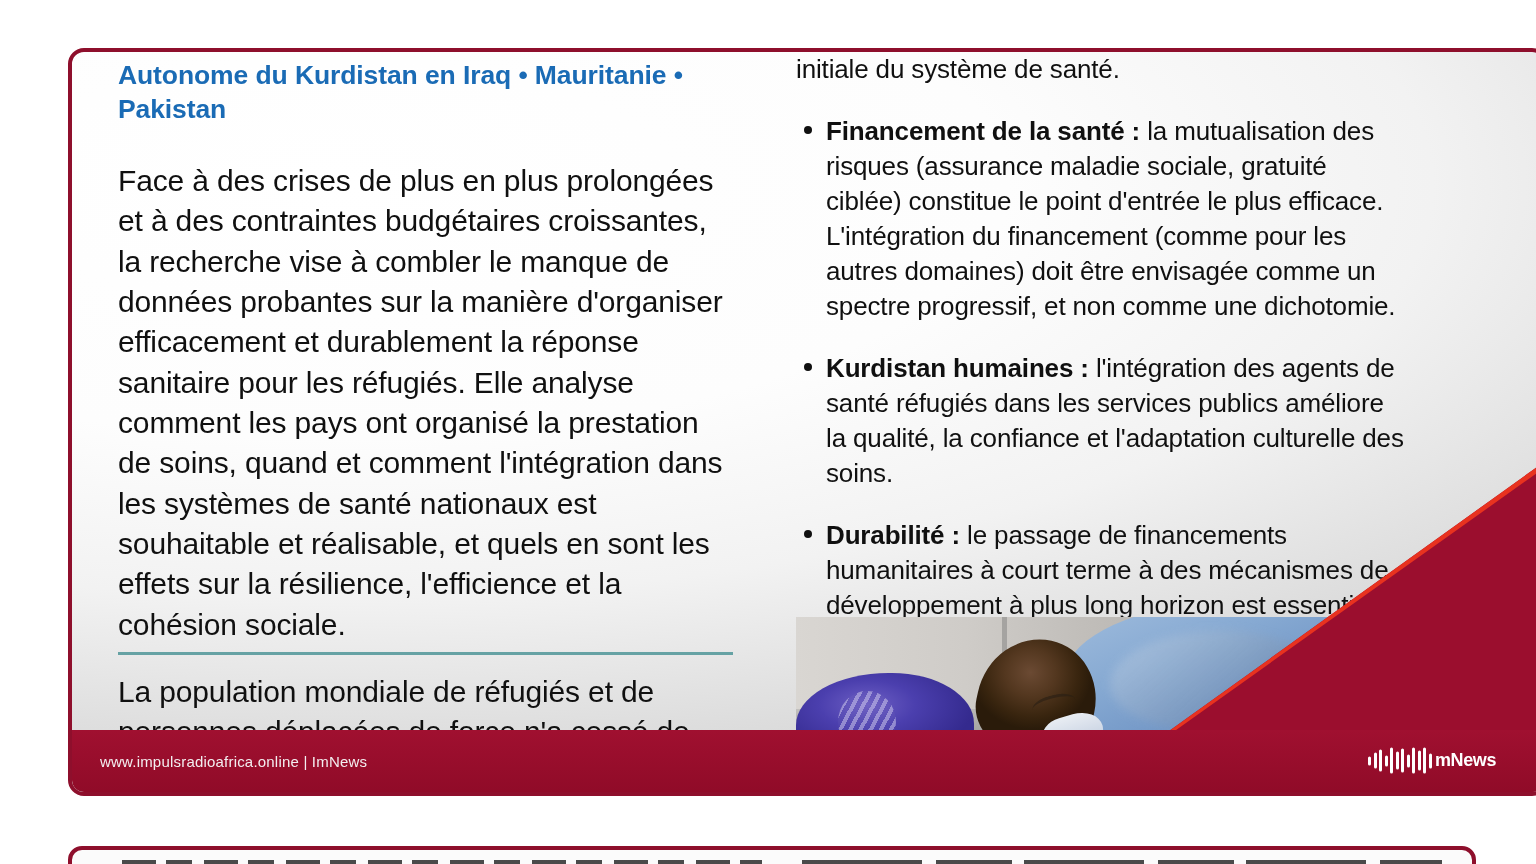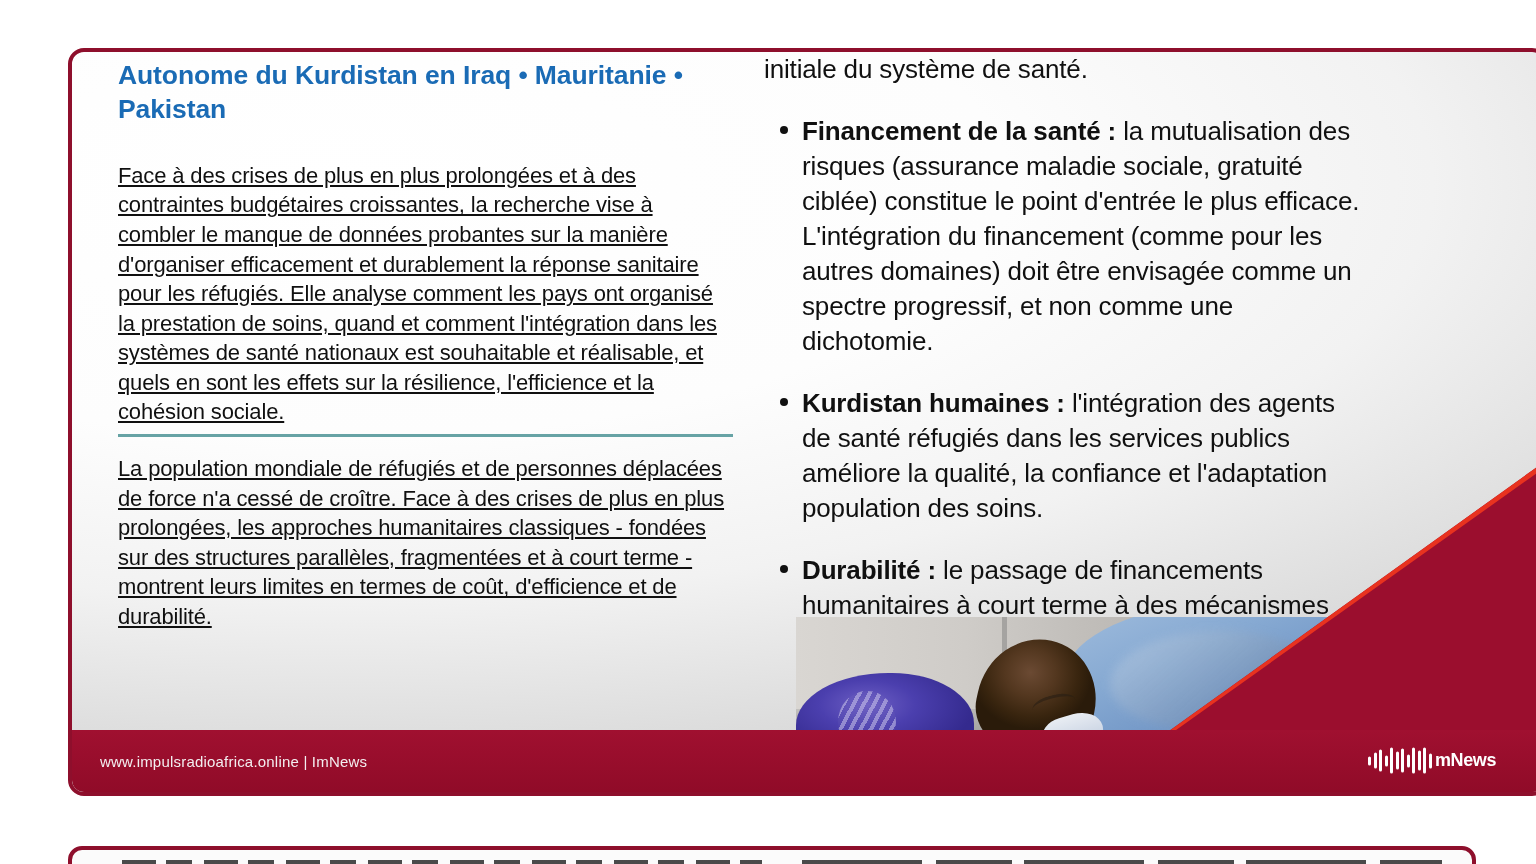--- a/index.html
+++ b/index.html
@@ -32,48 +32,47 @@
     background:
       radial-gradient(120% 90% at 18% 18%, #ffffff 0%, #fdfdfd 38%, #f2f2f2 62%, #d9d9d9 88%, #cfcfcf 100%);
     overflow:hidden;
     box-sizing:border-box;
   }
 
   
   .cols{position:absolute;left:0;top:0;right:0;bottom:0;}
   .col{position:absolute;top:0;}
   .col-left{left:46px;width:615px;}
-  .col-right{left:692px;width:608px;}
+  .col-right{left:724px;width:608px;}
 
   
   .kicker{
     color:#1a6bb5;font-weight:bold;font-size:26.5px;line-height:1.28;
     letter-spacing:-0.1px;margin:0;padding-top:7px;
   }
   .para{
-    color:#101010;font-size:22px;line-height:1.345;margin:0;
+    color:#101010;font-size:30px;line-height:1.345;margin:0;
     letter-spacing:-0.15px;
-    text-decoration:underline;
   }
   .para.p1{margin-top:34px;}
   .sec-h{
     color:#1f70b8;font-weight:bold;font-size:27.5px;line-height:1.15;
     margin:0;padding-top:24px;letter-spacing:0.1px;
   }
   .sec-rule{
     height:3px;background:#5f9ea0;opacity:.95;margin-top:7px;width:100%;
   }
   .para.p2{margin-top:17px;}
 
   
   .clip-top{
     color:#101010;font-size:26px;line-height:1.345;margin:0;
     letter-spacing:-0.15px;padding-top:0px;
   }
-  ul.bullets{list-style:none;margin:8px;padding:0;}
+  ul.bullets{list-style:none;margin:0;padding:0;}
   ul.bullets li{
     position:relative;padding-left:30px;margin-top:27px;
     color:#101010;font-size:26px;line-height:1.345;letter-spacing:-0.15px;
   }
   ul.bullets li:before{
     content:"";position:absolute;left:8px;top:12px;
     width:8px;height:8px;border-radius:50%;background:#101010;
   }
   ul.bullets li b{font-weight:bold;}
 
@@ -204,21 +203,21 @@
       </div>
 
       <div class="col col-right">
         <p class="clip-top">initiale du système de santé.</p>
 
         <ul class="bullets">
           <li>
             <b>Financement de la santé :</b><span> la mutualisation des risques (assurance maladie sociale, gratuité ciblée) constitue le point d'entrée le plus efficace. L'intégration du financement (comme pour les autres domaines) doit être envisagée comme un spectre progressif, et non comme une dichotomie.</span>
           </li>
           <li>
-            <b>Kurdistan humaines :</b><span> l'intégration des agents de santé réfugiés dans les services publics améliore la qualité, la confiance et l'adaptation population des soins.</span>
+            <b>Kurdistan humaines :</b><span> l'intégration des agents de santé réfugiés dans les services publics améliore la qualité, la confiance et l'adaptation culturelle des soins.</span>
           </li>
           <li>
             <b>Durabilité :</b><span> le passage de financements humanitaires à court terme à des mécanismes de développement à plus long horizon est essentiel pour ancrer l'intégration dans les systèmes nationaux.</span>
           </li>
         </ul>
       </div>
     </div>
 
     <div class="photo">
       <div class="ph-wall"></div>

